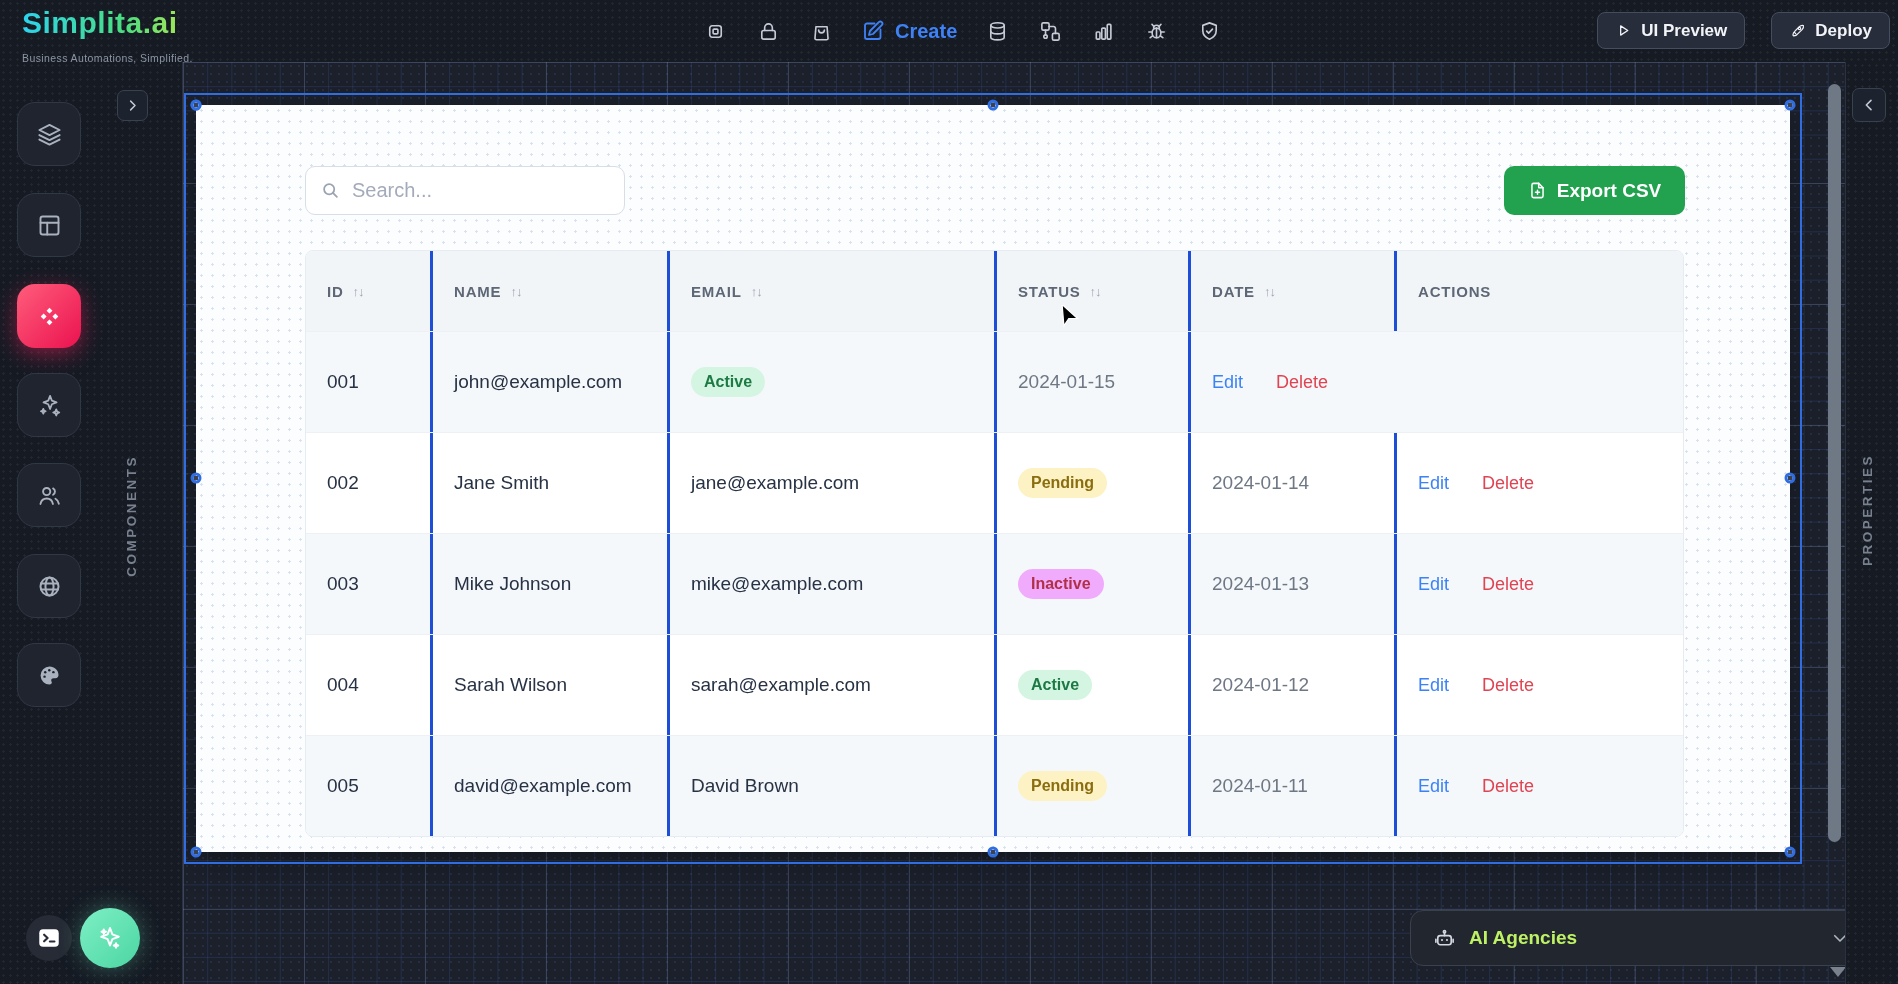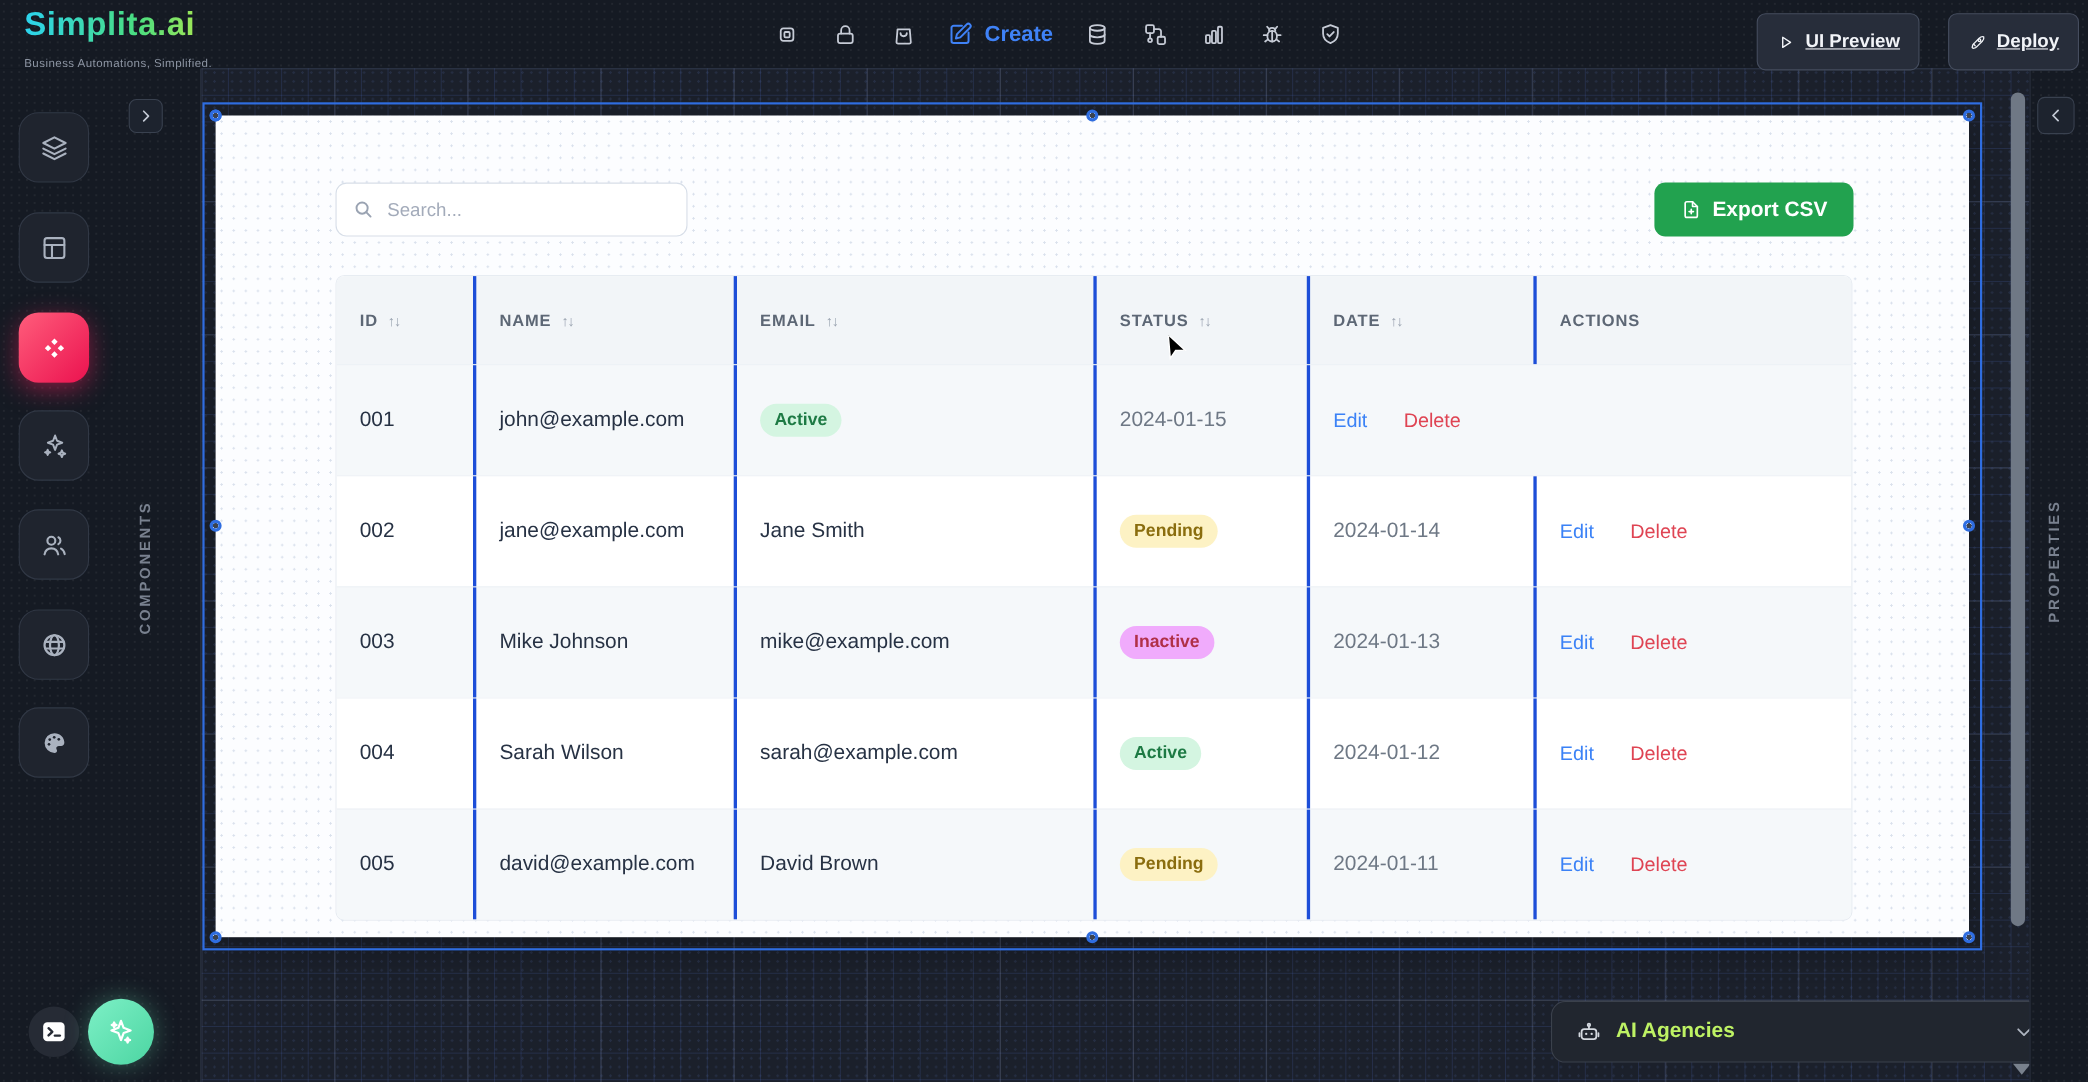--- a/index.html
+++ b/index.html
@@ -22,23 +22,23 @@
   .tagline { font-size:10.5px; color:#8d95a3; margin-top:12px; letter-spacing:.4px; }
 
   .toolbar { position:absolute; left:702px; top:0; height:62px; display:flex; align-items:center; gap:27px; }
   .tb-icon { width:26px; height:26px; display:flex; align-items:center; justify-content:center; color:#c6cbd6; cursor:pointer; }
   .tb-icon svg { width:23px; height:23px; }
   .tb-create { display:flex; align-items:center; gap:10px; color:#3f82f7; cursor:pointer; }
   .tb-create svg { width:24px; height:24px; }
   .tb-create-label { font-size:20px; font-weight:700; color:#3f82f7; }
 
   .header-actions { position:absolute; right:8px; top:12px; display:flex; gap:26px; }
-  .hbtn { height:52px; display:flex; align-items:center; gap:9px; padding:16px 17px;
+  .hbtn { height:37px; display:flex; align-items:center; gap:9px; padding:16px 17px;
     background:#272d3a; border:1px solid #454d5e; border-radius:8px; color:#f2f4f8;
-    font-size:17px; font-weight:700; cursor:pointer;text-decoration:underline; }
+    font-size:17px; font-weight:700; cursor:pointer; }
   .hbtn svg { width:17px; height:17px; }
 
   
   .left-rail { position:absolute; left:0; top:62px; width:183px; height:922px; z-index:20; }
   .left-rail::after { content:""; position:absolute; right:0; top:0; bottom:0; width:1px; background:#2a3140; }
   .side-btn { position:absolute; left:17px; width:64px; height:64px; border-radius:18px;
     background:#1f242e; border:1px solid #313845; display:flex; align-items:center; justify-content:center;
     color:#aab2bf; cursor:pointer; }
   .side-btn svg { width:27px; height:27px; }
   .side-btn.active { background:linear-gradient(135deg,#ff5d7b,#eb124f); border:none;
@@ -84,21 +84,21 @@
     background-size:11px 11px;
     box-shadow:0 10px 30px rgba(0,0,0,.28); }
   .sel-outline { position:absolute; inset:-12px; border:2px solid #2f6de0; pointer-events:none; }
   .handle { position:absolute; width:11px; height:11px; border:3px solid #2f6de0; border-radius:50%;
     background:radial-gradient(circle,#3c4350 0 2.3px,#ffffff 2.4px); transform:translate(-50%,-50%); cursor:grab; }
 
   
   .search-box { position:absolute; left:109px; top:61px; width:320px; height:49px; background:#ffffff;
     border:1px solid #d7dee8; border-radius:10px; display:flex; align-items:center; padding:0 14px; gap:11px; }
   .search-box svg { width:21px; height:21px; color:#9aa3b2; flex:none; }
-  .search-box input { border:none; outline:none; width:100%; font-size:17px; color:#35404f;
+  .search-box input { border:none; outline:none; width:100%; font-size:20px; color:#35404f;
     font-family:"Liberation Sans","DejaVu Sans",sans-serif; background:transparent; }
   .search-box input::placeholder { color:#a3abba; }
   .export-btn { position:absolute; left:1308px; top:61px; width:181px; height:49px; background:#22a24f;
     border:none; border-radius:10px; color:#fff; font-size:19px; font-weight:700;
     display:flex; align-items:center; justify-content:center; gap:10px; cursor:pointer;
     font-family:"Liberation Sans","DejaVu Sans",sans-serif; }
   .export-btn svg { width:19px; height:19px; }
 
   
   .data-table { position:absolute; left:109px; top:145px; width:1379px; border:1px solid #e7ecf2;
@@ -385,22 +385,22 @@
                 <span class="badge badge-active">Active</span>
               </div>
             <div class="t-cell cell-date">2024-01-15</div>
             <div class="t-cell">
                 <a class="link-edit">Edit</a>
                 <a class="link-delete">Delete</a>
               </div>
           </div>
           <div class="t-row">
             <div class="t-cell">002</div>
+            <div class="t-cell">Jane Smith</div>
             <div class="t-cell">jane@example.com</div>
-            <div class="t-cell">Jane Smith</div>
             <div class="t-cell">
                 <span class="badge badge-pending">Pending</span>
               </div>
             <div class="t-cell cell-date">2024-01-14</div>
             <div class="t-cell">
                 <a class="link-edit">Edit</a>
                 <a class="link-delete">Delete</a>
               </div>
           </div>
           <div class="t-row">

